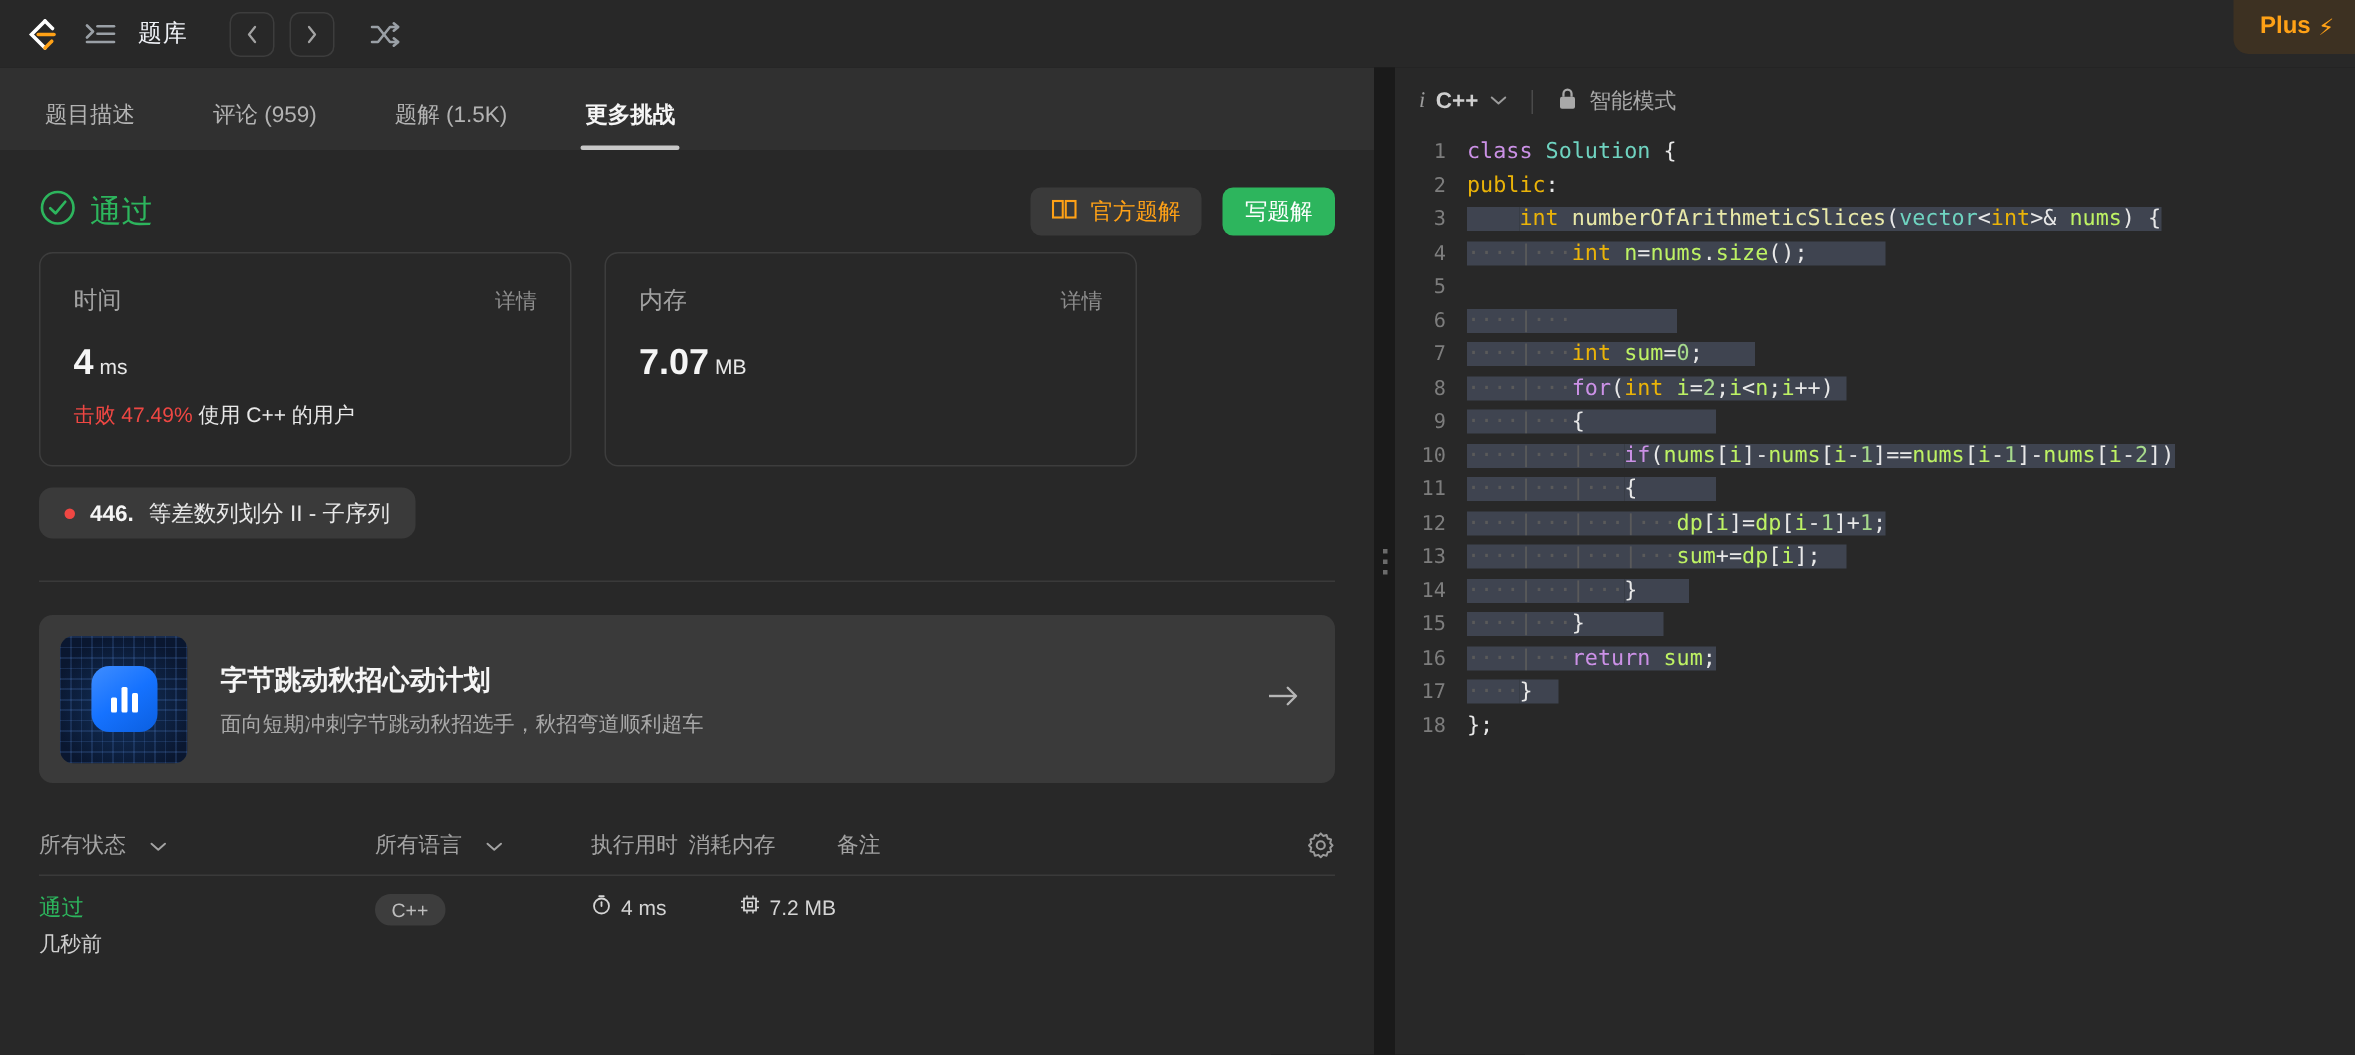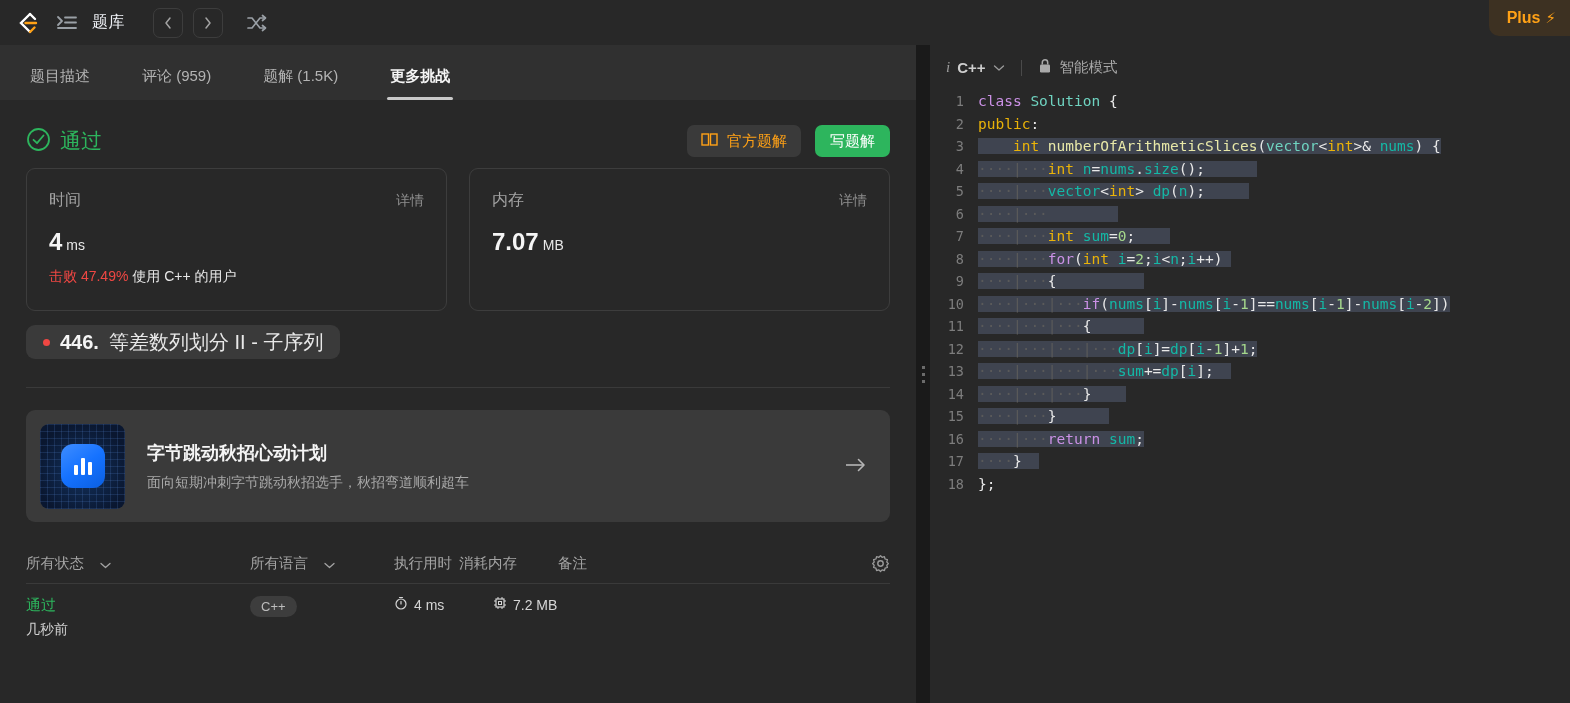--- a/index.html
+++ b/index.html
@@ -74,37 +74,37 @@
     display: flex; align-items: center; gap: 9px;
   }
   #write-solution-btn {
     background: #2db55d; color: #ffffff; font-size: 15px;
     border-radius: 7px; height: 32px; padding: 0 15px;
     display: flex; align-items: center;
   }
   
   #stats { display: flex; gap: 22px; margin-top: 10px; }
   .stat-card {
-    width: 421px; height: 143px; border: 1px solid #3d3d3d; border-radius: 9px;
+    width: 355px; height: 143px; border: 1px solid #3d3d3d; border-radius: 9px;
     padding: 21px 22px 0 22px; position: relative;
   }
   .stat-top { display: flex; align-items: baseline; }
   .stat-label { color: #a3a3a3; font-size: 16px; }
   .stat-detail { margin-left: auto; color: #8d8d8d; font-size: 14px; }
   .stat-value { margin-top: 17px; color: #f5f5f5; }
   .stat-num { font-size: 24px; font-weight: bold; }
   .stat-unit { font-size: 14px; margin-left: 4px; color: #e8e8e8; }
   .stat-beat { margin-top: 12px; font-size: 14px; color: #e8e8e8; }
   .stat-beat .hl { color: #ef4743; }
   
   #more-title { margin-top: 32px; color: #a3a3a3; font-size: 15px; }
   #challenge-chip {
     margin-top: 14px; display: inline-flex; align-items: center; gap: 10px;
     background: #3a3a3a; border-radius: 9px; height: 34px; padding: 0 17px;
-    color: #e8e8e8; font-size: 20px;
+    color: #e8e8e8; font-size: 15px;
   }
   .chip-dot { width: 7px; height: 7px; border-radius: 50%; background: #ef4743; }
   .chip-num { font-weight: bold; color: #f5f5f5; }
   #divider-line { margin-top: 28px; height: 1px; background: #3a3a3a; }
   
   #promo-banner {
     margin-top: 22px; height: 112px; background: #3a3a3a; border-radius: 9px;
     display: flex; align-items: center; padding: 0 22px 0 14px;
   }
   #promo-thumb {
@@ -175,21 +175,21 @@
     color: #7d7d7d; font-size: 13.5px; line-height: 22.5px;
   }
   .ctext { position: relative; line-height: 22.5px; }
   .sel { background: #3f4450; }
   .kw   { color: #cb91e6; }
   .typ  { color: #eab308; }
   .fn   { color: #e8e8a8; }
   .pl   { color: #e8e8e8; }
   .num  { color: #a6d98c; }
   .cls  { color: #6fd3c0; }
-  .var  { color: #14b8a6; }
+  .var  { color: #bef264; }
   .ws   { color: #5a5a5a; }
 </style>
 </head>
 <body>
 
 <div id="topnav">
   <div class="logo">
     <svg width="26" height="26" viewBox="0 0 26 26">
       <path d="M16 4 L7 13 L16 22" fill="none" stroke="#ffffff" stroke-width="2.4" stroke-linecap="round"></path>
       <path d="M16 4 L21 9" fill="none" stroke="#ffffff" stroke-width="2.4" stroke-linecap="round"></path>
@@ -430,21 +430,21 @@
 
   <div id="code-area">
     <div class="cline"><span class="lnum">1</span><span class="ctext"><span class="kw">class</span> <span class="cls">Solution</span> <span class="pl">{</span></span></div>
 
     <div class="cline"><span class="lnum">2</span><span class="ctext"><span class="typ">public</span><span class="pl">:</span></span></div>
 
     <div class="cline"><span class="lnum">3</span><span class="ctext"><span class="ws sel">    </span><span class="sel"><span class="typ">int</span> <span class="fn">numberOfArithmeticSlices</span><span class="pl">(</span><span class="cls">vector</span><span class="pl">&lt;</span><span class="typ">int</span><span class="pl">&gt;&amp;</span> <span class="var">nums</span><span class="pl">) {</span></span></span></div>
 
     <div class="cline"><span class="lnum">4</span><span class="ctext"><span class="ws sel">····|···</span><span class="sel"><span class="typ">int</span> <span class="var">n</span><span class="pl">=</span><span class="var">nums</span><span class="pl">.</span><span class="var">size</span><span class="pl">();</span>      </span></span></div>
 
-    <div class="cline"><span class="lnum">5</span><span class="ctext"><span class="ws sel">····|···</span><span class="sel"><span class="var">vector</span><span class="pl">&lt;</span><span class="typ">int</span><span class="pl">&gt;</span> <span class="var">dp</span><span class="pl">(</span><span class="var">n</span><span class="pl">);</span>     </span></span></div>
+    <div class="cline"><span class="lnum">5</span></div>
 
     <div class="cline"><span class="lnum">6</span><span class="ctext"><span class="ws sel">····|···</span><span class="sel">        </span></span></div>
 
     <div class="cline"><span class="lnum">7</span><span class="ctext"><span class="ws sel">····|···</span><span class="sel"><span class="typ">int</span> <span class="var">sum</span><span class="pl">=</span><span class="num">0</span><span class="pl">;</span>    </span></span></div>
 
     <div class="cline"><span class="lnum">8</span><span class="ctext"><span class="ws sel">····|···</span><span class="sel"><span class="kw">for</span><span class="pl">(</span><span class="typ">int</span> <span class="var">i</span><span class="pl">=</span><span class="num">2</span><span class="pl">;</span><span class="var">i</span><span class="pl">&lt;</span><span class="var">n</span><span class="pl">;</span><span class="var">i</span><span class="pl">++)</span> </span></span></div>
 
     <div class="cline"><span class="lnum">9</span><span class="ctext"><span class="ws sel">····|···</span><span class="sel"><span class="pl">{</span>          </span></span></div>
 
     <div class="cline"><span class="lnum">10</span><span class="ctext"><span class="ws sel">····|···|···</span><span class="sel"><span class="kw">if</span><span class="pl">(</span><span class="var">nums</span><span class="pl">[</span><span class="var">i</span><span class="pl">]-</span><span class="var">nums</span><span class="pl">[</span><span class="var">i</span><span class="pl">-</span><span class="num">1</span><span class="pl">]==</span><span class="var">nums</span><span class="pl">[</span><span class="var">i</span><span class="pl">-</span><span class="num">1</span><span class="pl">]-</span><span class="var">nums</span><span class="pl">[</span><span class="var">i</span><span class="pl">-</span><span class="num">2</span><span class="pl">])</span></span></span></div>

